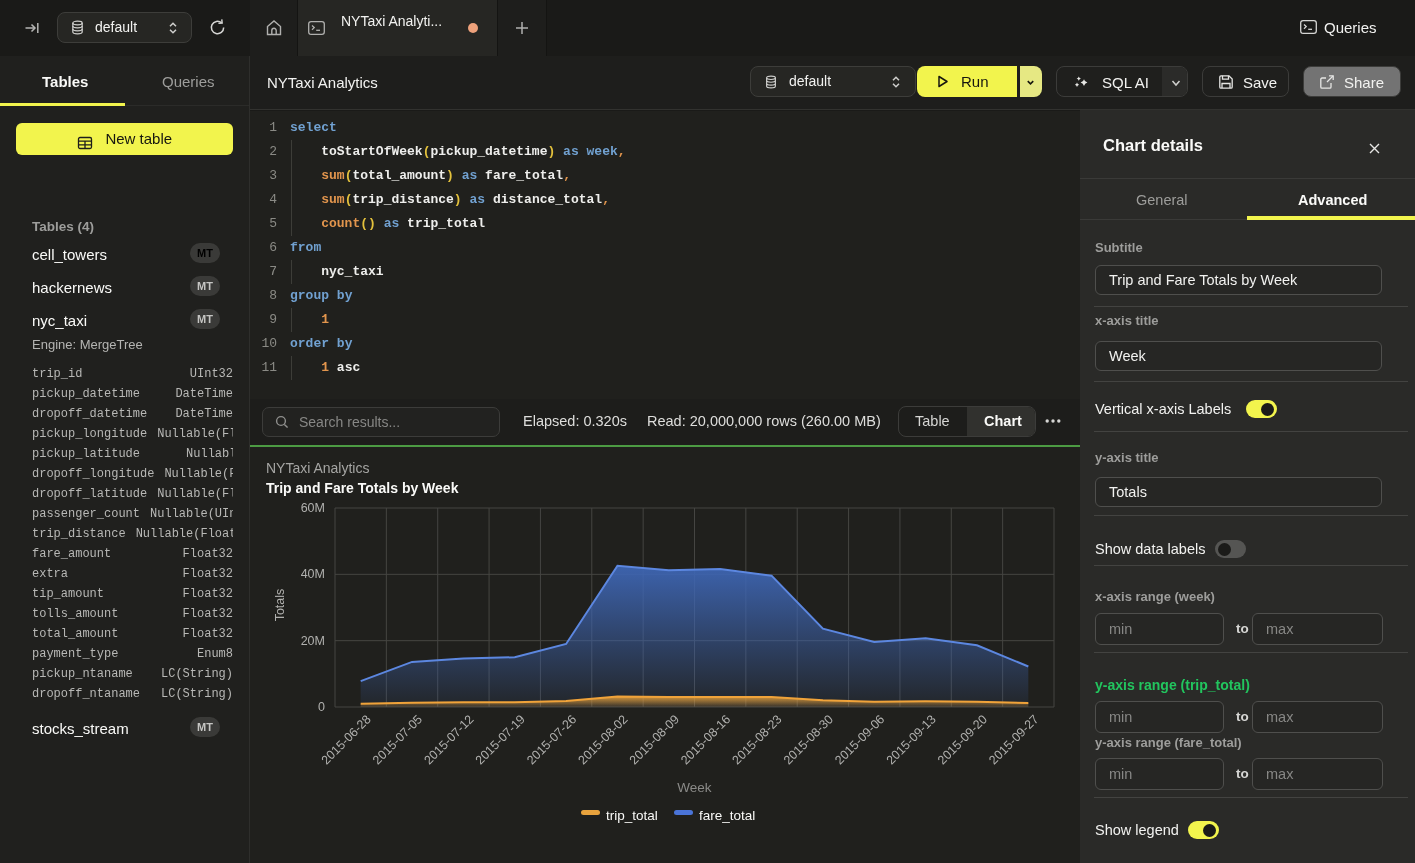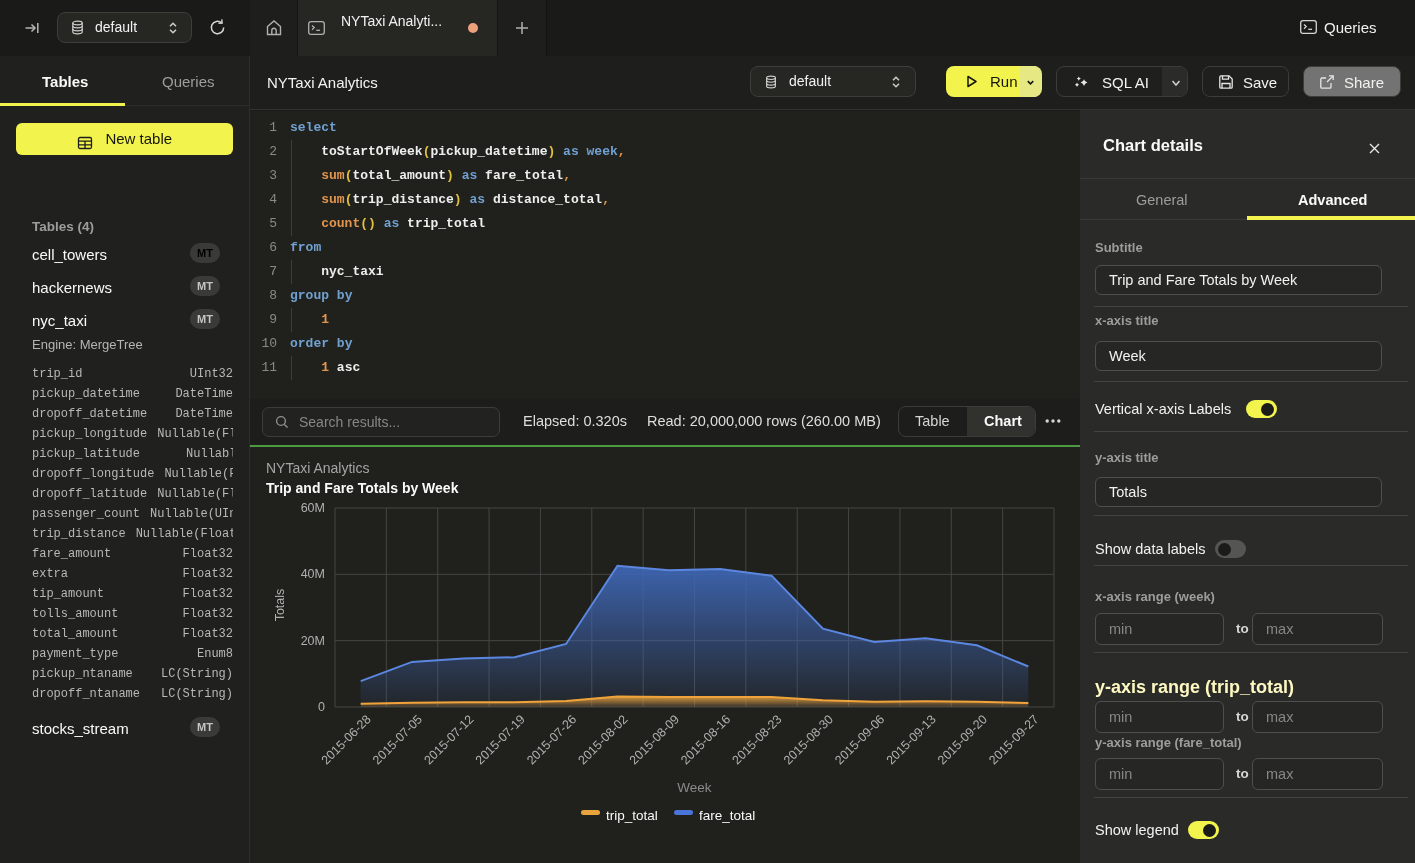--- a/index.html
+++ b/index.html
@@ -182,21 +182,21 @@
         <path d="M3 6.4 C3 7.4 5.2 8.3 8 8.3 C10.8 8.3 13 7.4 13 6.4"></path>
         <path d="M3 9.6 C3 10.6 5.2 11.5 8 11.5 C10.8 11.5 13 10.6 13 9.6"></path>
       </svg>
       <span class="abs" style="left:38px;top:6px;font-size:14px;color:#f2f2f0;">default</span>
       <svg class="abs" style="left:138px;top:8px;" width="14" height="14" viewBox="0 0 14 14" fill="none" stroke="#cfcfcd" stroke-width="1.5">
         <path d="M4 5.2 L7 2.2 L10 5.2"></path>
           <path d="M4 8.8 L7 11.8 L10 8.8"></path>
       </svg>
     </div>
 
-    <div class="abs" style="left:696px;top:10px;width:90px;height:31px;background:#f2f44d;border-radius:8px 0 0 8px;">
+    <div class="abs" style="left:667px;top:10px;width:100px;height:31px;background:#f2f44d;border-radius:8px 0 0 8px;">
       <svg class="abs" style="left:18px;top:8px;" width="15" height="15" viewBox="0 0 15 15" fill="none" stroke="#16160f" stroke-width="1.5">
           <path d="M4 2.5 L12 7.5 L4 12.5 Z" stroke-linejoin="round"></path>
         </svg>
       <span class="abs" style="left:44px;top:7px;font-size:15px;color:#16160f;">Run</span>
     </div>
     <div class="abs" style="left:770px;top:10px;width:22px;height:31px;background:#e6e883;border-radius:0 8px 8px 0;">
       <svg class="abs" style="left:5px;top:11px;" width="11" height="11" viewBox="0 0 12 12" fill="none" stroke="#16160f" stroke-width="1.7">
           <path d="M3 4.5 L6 7.5 L9 4.5"></path>
         </svg>
     </div>
@@ -415,21 +415,21 @@
         <div class="abs" style="left:14px;top:455px;width:314px;height:1px;background:#434341;"></div>
         <span class="abs" style="left:15px;top:479px;font-size:13px;font-weight:bold;color:#9d9d9b;">x-axis range (week)</span>
         <div class="abs" style="left:15px;top:503px;width:129px;height:32px;border:1px solid #4f4f4d;border-radius:6px;background:#262624;">
           <span class="abs" style="left:13px;top:7px;font-size:14.5px;color:#878785;">min</span>
         </div>
         <span class="abs" style="left:156px;top:511px;font-size:13.5px;font-weight:bold;color:#d6d6d4;">to</span>
         <div class="abs" style="left:172px;top:503px;width:131px;height:32px;border:1px solid #4f4f4d;border-radius:6px;background:#262624;">
           <span class="abs" style="left:13px;top:7px;font-size:14.5px;color:#878785;">max</span>
         </div>
         <div class="abs" style="left:14px;top:542px;width:314px;height:1px;background:#434341;"></div>
-        <span class="abs" style="left:15px;top:567px;font-size:18px;font-weight:bold;color:#fef9c3;">y-axis range (trip_total)</span>
+        <span class="abs" style="left:15px;top:567px;font-size:14px;font-weight:bold;color:#22c55e;">y-axis range (trip_total)</span>
         <div class="abs" style="left:15px;top:591px;width:129px;height:32px;border:1px solid #4f4f4d;border-radius:6px;background:#262624;">
           <span class="abs" style="left:13px;top:7px;font-size:14.5px;color:#878785;">min</span>
         </div>
         <span class="abs" style="left:156px;top:599px;font-size:13.5px;font-weight:bold;color:#d6d6d4;">to</span>
         <div class="abs" style="left:172px;top:591px;width:131px;height:32px;border:1px solid #4f4f4d;border-radius:6px;background:#262624;">
           <span class="abs" style="left:13px;top:7px;font-size:14.5px;color:#878785;">max</span>
         </div>
         <span class="abs" style="left:15px;top:625px;font-size:13px;font-weight:bold;color:#9d9d9b;">y-axis range (fare_total)</span>
         <div class="abs" style="left:15px;top:648px;width:129px;height:32px;border:1px solid #4f4f4d;border-radius:6px;background:#262624;">
           <span class="abs" style="left:13px;top:7px;font-size:14.5px;color:#878785;">min</span>

